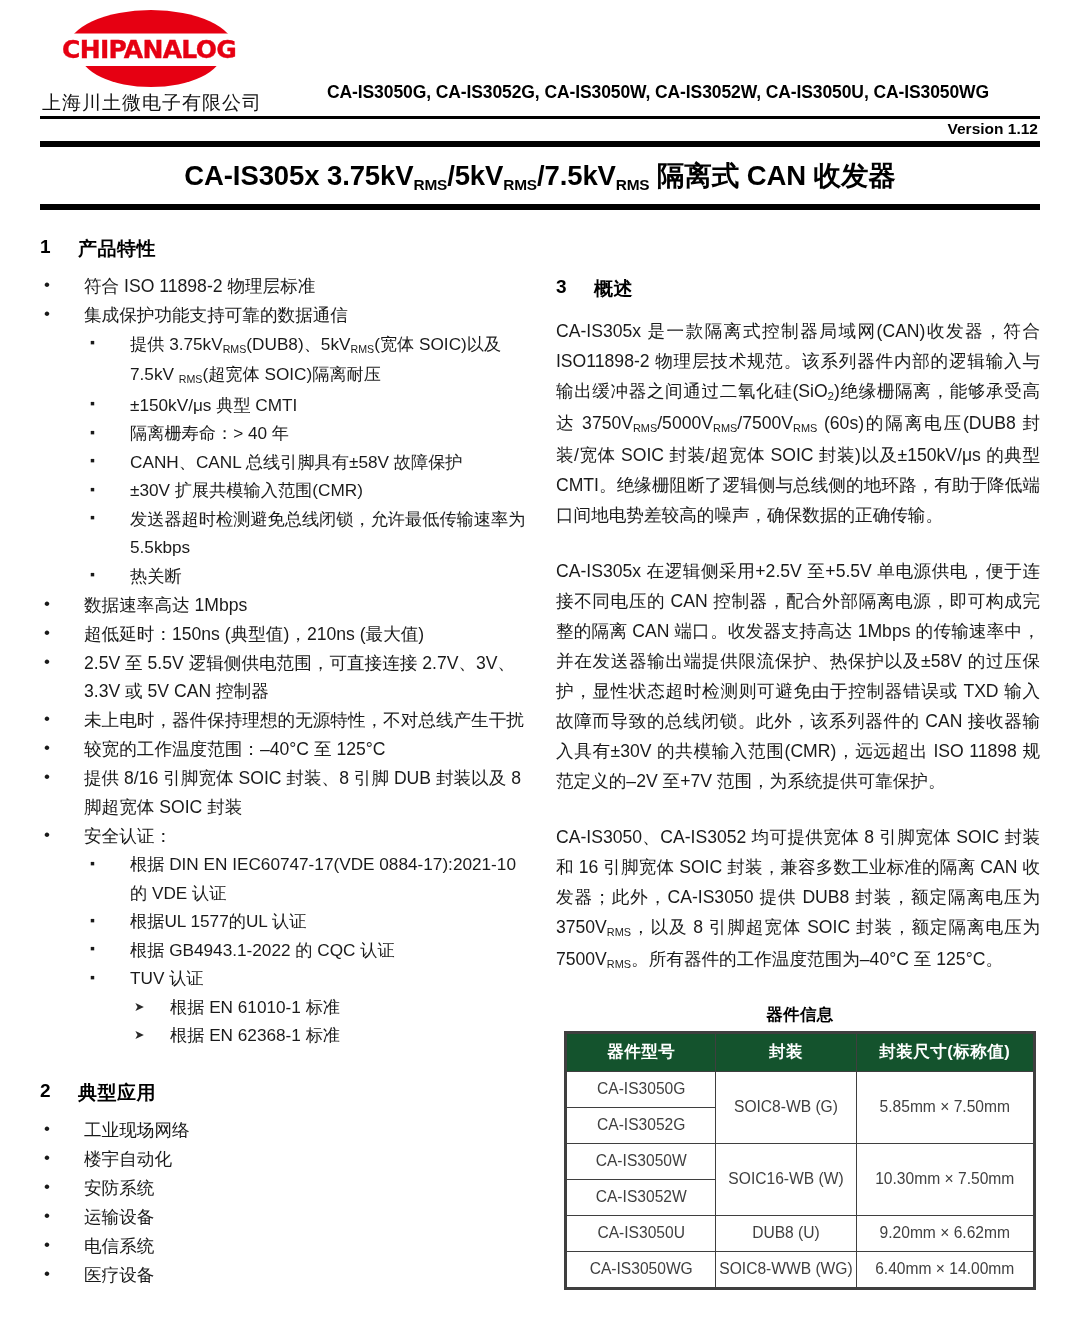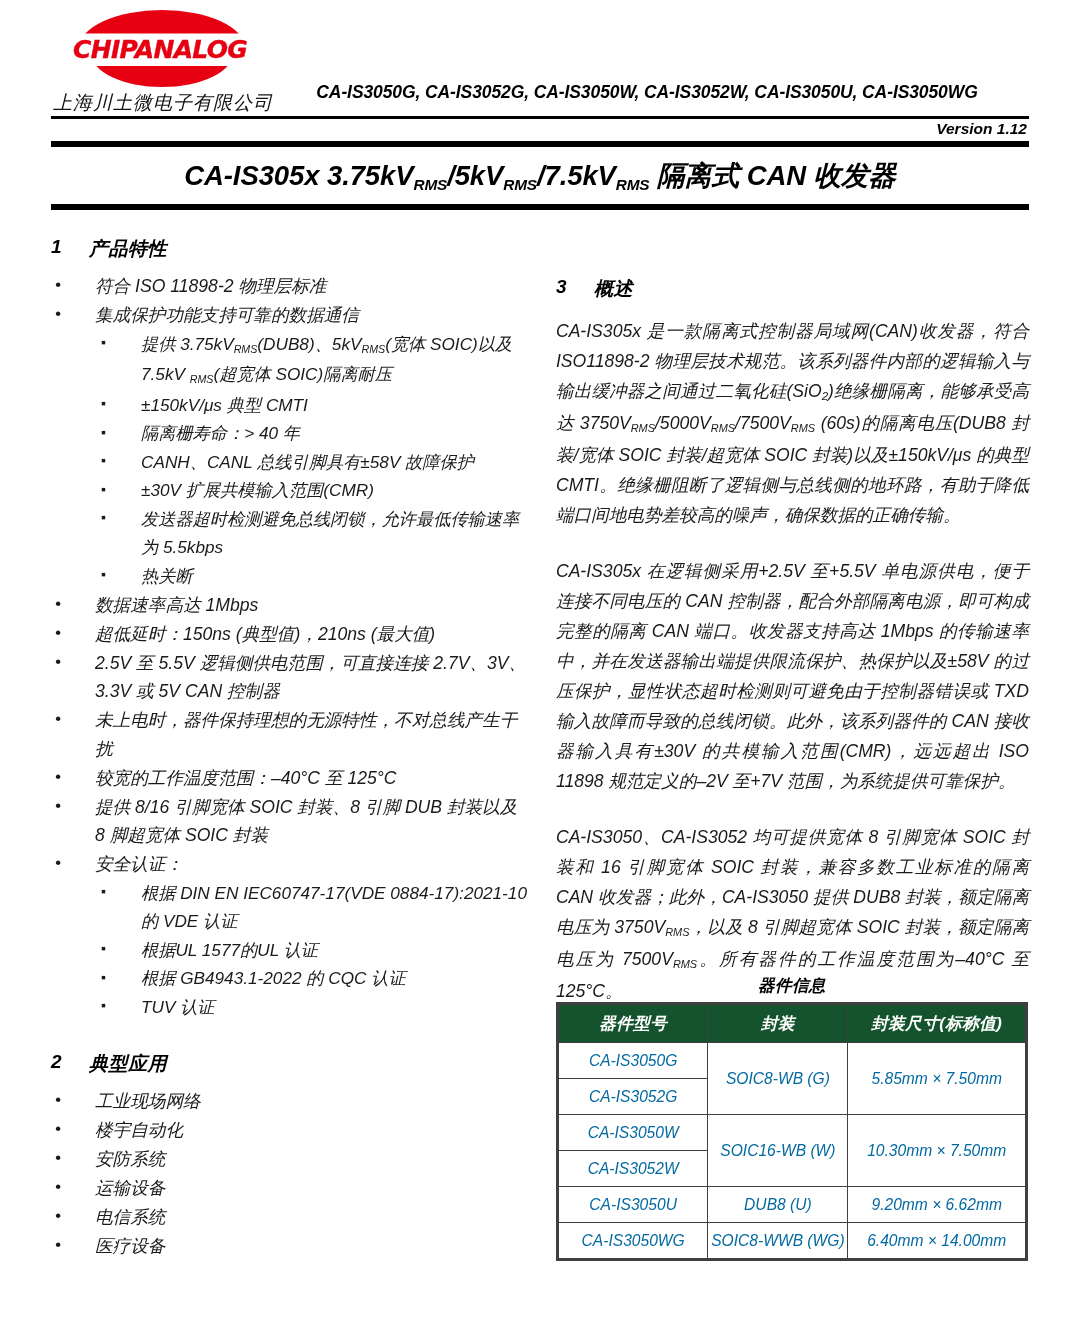--- a/index.html
+++ b/index.html
@@ -13,22 +13,21 @@
     font-family: "Liberation Sans", "DejaVu Sans", sans-serif;
     color: #000;
     position: relative;
     overflow: hidden;
   }
   .page {
     position: relative;
     width: 1080px;
     height: 1094px;
     box-sizing: border-box;
-    padding: 0 51px;
-    font-style: italic;
+    padding: 0 40px;
   }
 
   
   .header {
     position: relative;
     height: 108px;
   }
   .logo-block {
     position: absolute;
     left: 0;
@@ -247,39 +246,40 @@
     margin-bottom: 14px;
   }
 
   
   .table-wrap {
     position: absolute;
     left: 0;
     right: 16px;
     bottom: 0;
     width: 472px;
+    margin-left: 8px;
   }
   .table-title {
     text-align: center;
     font-size: 16.5px;
     font-weight: bold;
     margin-bottom: 5px;
     letter-spacing: 0.4px;
   }
   table.devinfo {
     border-collapse: collapse;
     width: 100%;
     table-layout: fixed;
   }
   table.devinfo th, table.devinfo td {
     border: 1px solid #3f3f3f;
     text-align: center;
     font-size: 15.6px;
     padding: 5px 2px;
-    color: #0369a1;
+    color: #404040;
     height: 25px;
   }
   table.devinfo th {
     background: #14532d;
     color: #ffffff;
     font-weight: bold;
     font-size: 16.5px;
     letter-spacing: 0.5px;
     padding: 6px 2px;
   }
@@ -345,21 +345,24 @@
           <li><span>数据速率高达 1Mbps</span></li>
           <li><span>超低延时：150ns (典型值)，210ns (最大值)</span></li>
           <li><span>2.5V 至 5.5V 逻辑侧供电范围，可直接连接 2.7V、3V、3.3V 或 5V CAN 控制器</span></li>
           <li><span>未上电时，器件保持理想的无源特性，不对总线产生干扰</span></li>
           <li><span>较宽的工作温度范围：–40°C 至 125°C</span></li>
           <li><span>提供 8/16 引脚宽体 SOIC 封装、8 引脚 DUB 封装以及 8 脚超宽体 SOIC 封装</span></li>
           <li><span>安全认证：</span><ul class="lvl2">
               <li><span>根据 DIN EN IEC60747-17(VDE 0884-17):2021-10 的 VDE 认证</span></li>
               <li><span>根据UL 1577的UL 认证</span></li>
               <li><span>根据 GB4943.1-2022 的 CQC 认证</span></li>
-              <li><span>TUV 认证</span></li>
+              <li><span>TUV 认证</span><ul class="lvl3">
+                  <li><span>根据 EN 61010-1 标准</span></li>
+                  <li><span>根据 EN 62368-1 标准</span></li>
+                </ul></li>
             </ul></li>
         </ul>
 
       <div class="sec-head" style="margin-top:30px;">
         <span class="sec-num">2</span>
         <span>典型应用</span>
       </div>
 
       <ul class="lvl1" id="applications-list">
           <li>工业现场网络</li>

